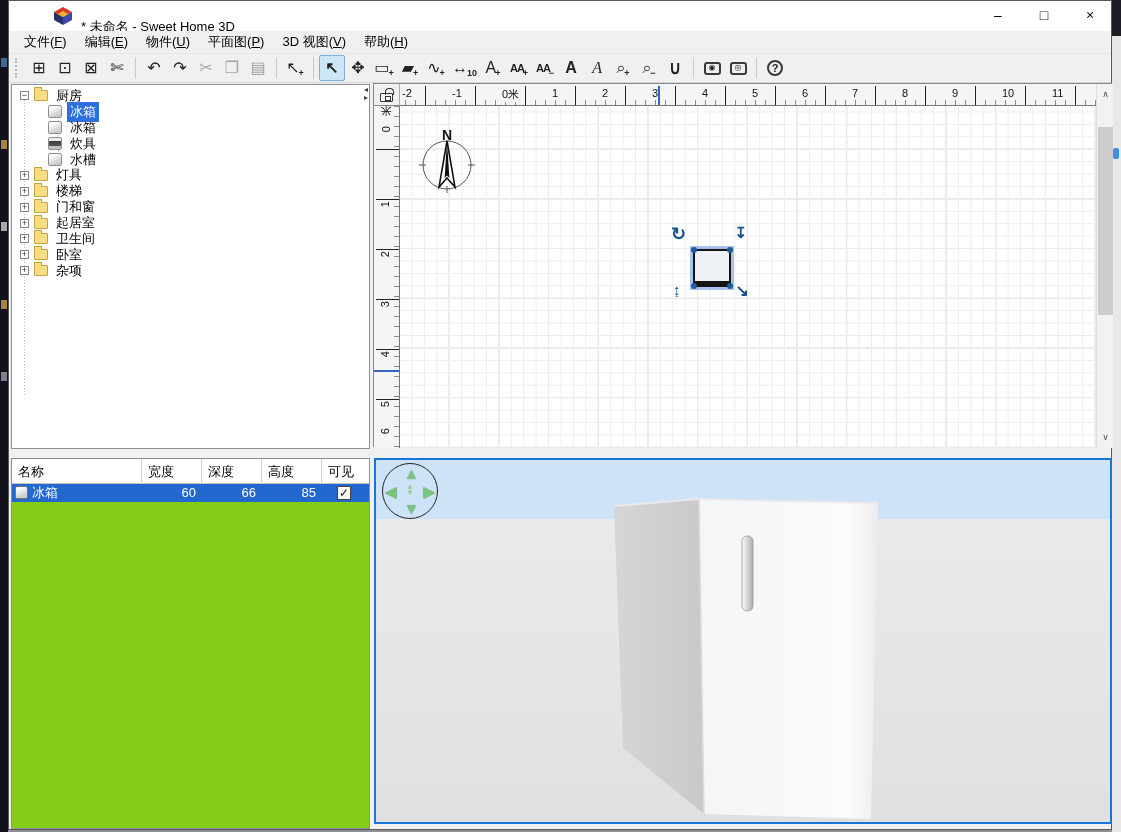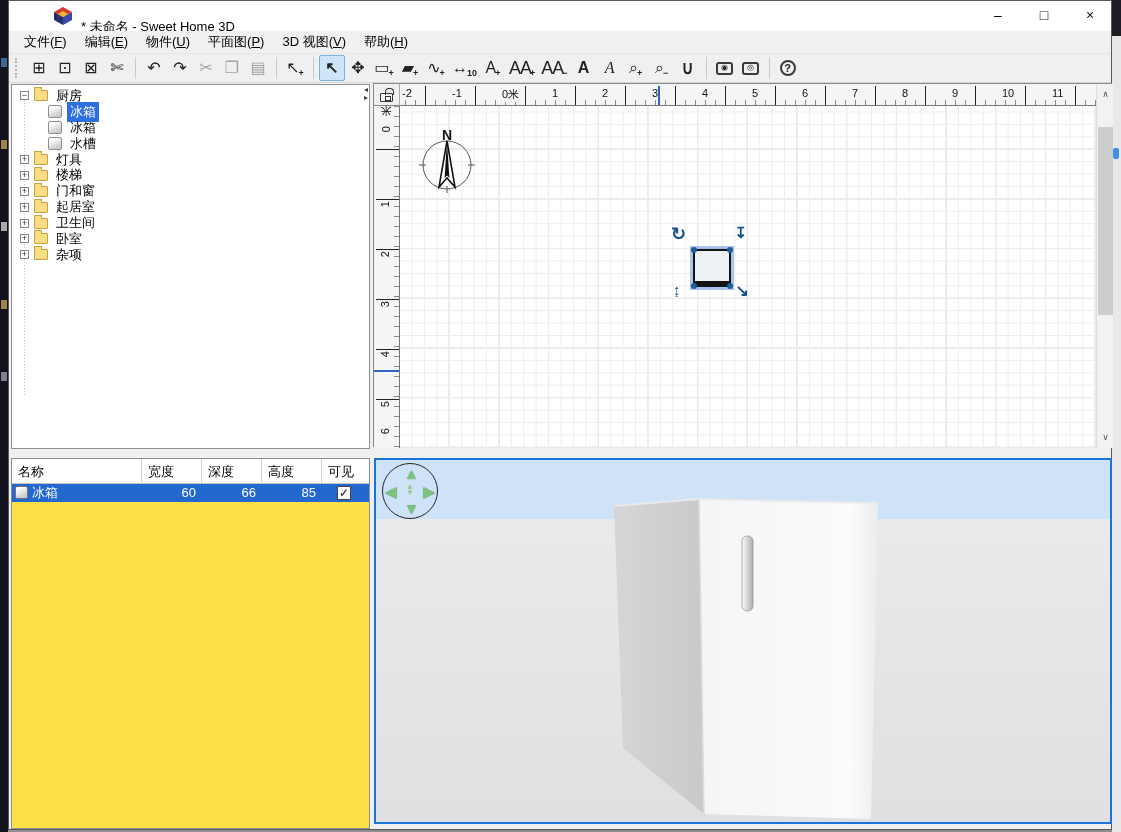--- a/index.html
+++ b/index.html
@@ -34,21 +34,21 @@
   .grip { width:6px; height:20px; border-left:2px dotted #b8b8b8; margin:0 5px 0 2px; }
   .tsep { width:1px; height:22px; background:#c9c9c9; margin:0 5px; }
   .tbtn { min-width:26px; height:26px; display:flex; align-items:center; justify-content:center; font-size:16px; color:#222; border:1px solid transparent; border-radius:2px; padding:0 2px; position:relative; }
   .tbtn .tg { line-height:1; }
   .tbtn.disabled { color:#a3a3a3; }
   .tbtn.selected { background:#cde6f7; border-color:#7ab0dd; }
   .tbtn .tb-badge { font-size:9px; font-weight:bold; position:relative; top:5px; margin-left:-1px; }
   .tbtn .tb-badge:empty { display:none; }
   .tbtn.bold .tg { font-weight:800; }
   .tbtn.italic .tg { font-style:italic; font-family:"Liberation Serif",serif; }
-  .tbtn.small2 .tg { font-size:18px; letter-spacing:-1px; }
+  .tbtn.small2 .tg { font-size:11px; letter-spacing:-1px;font-weight:bold; }
   .tbtn.cursor .tg { font-weight:800; }
   .tbtn.cam .tg { border:2px solid #3a3a3a; border-radius:3px; font-size:8px; width:17px; height:13px; display:flex; align-items:center; justify-content:center; }
   .tbtn.circ .tg { border:2px solid #3a3a3a; border-radius:50%; width:16px; height:16px; font-size:11px; font-weight:bold; display:flex; align-items:center; justify-content:center; }
   .tbtn.magnet .tg { font-weight:800; transform:scaleY(1.15); }
 
   
   #tree { left:2px; top:83px; width:359px; height:365px; background:#fff; border:1px solid #8a8f98; overflow:hidden; padding-top:3px; }
   .trow { height:15.9px; display:flex; align-items:center; font-size:13px; color:#000; position:relative; z-index:2; }
   .handle { width:9px; height:9px; border:1px solid #848484; background:#fff; font-size:9px; line-height:7px; text-align:center; margin-left:8px; margin-right:5px; color:#333; flex:none; }
   .folder { width:14px; height:11px; background:#f7dd84; border:1px solid #c9a23b; border-radius:1px; margin-right:5px; position:relative; flex:none; }
@@ -60,21 +60,21 @@
   .tlabel.selected { background:#2e6fe0; color:#fff; }
   .rail { position:absolute; width:1px; background-image:repeating-linear-gradient(to bottom,#b9b9b9 0 1px,transparent 1px 3px); z-index:1; }
 
   
   .split-tri { font-size:8px; color:#3a3a3a; line-height:8px; }
   #split-left { left:8px; top:449px; }
   #split-mid { left:371px; top:449px; }
   #vsplit { left:355px; top:85px; display:flex; flex-direction:column; }
 
   
-  #table { left:2px; top:457px; width:359px; height:371px; background:#fde047; border:1px solid #8a8f98; }
+  #table { left:2px; top:457px; width:359px; height:371px; background:#84cc16; border:1px solid #8a8f98; }
   #thead { position:absolute; left:0; top:0; width:100%; height:25px; background:#fff; border-bottom:1px solid #c4c4c4; font-size:13px; }
   .hcell { position:absolute; top:0; height:25px; line-height:25px; padding-left:6px; border-right:1px solid #d2d2d2; }
   #trow0 { position:absolute; left:0; top:25px; width:100%; height:18px; background:#2268cf; color:#fff; font-size:13px; }
   .cell { position:absolute; top:0; height:18px; line-height:18px; }
   .num { text-align:right; padding-right:6px; }
   #row-thumb { position:absolute; left:3px; top:2px; width:13px; height:13px; background:linear-gradient(155deg,#fdfdfd 20%,#c9ccd0 80%); border:1px solid #777; border-radius:2px; }
   #row-check { position:absolute; left:325px; top:2px; width:14px; height:14px; background:#fff; border:1px solid #444; text-align:center; line-height:13px; font-size:12px; color:#111; }
 
   
   #plan { left:364px; top:82px; width:739px; height:364px; background:#f0f0f0; border:1px solid #828790; }
@@ -271,20 +271,24 @@
         <span class="folder"></span>
         <span class="tlabel">厨房</span>
       </div>
     <div class="trow titem">
         <span class="thumb"></span>
         <span class="tlabel selected">冰箱</span>
       </div>
     <div class="trow titem">
         <span class="thumb"></span>
         <span class="tlabel">冰箱</span>
+      </div>
+    <div class="trow titem">
+        <span class="thumb cooker"></span>
+        <span class="tlabel">炊具</span>
       </div>
     <div class="trow titem">
         <span class="thumb"></span>
         <span class="tlabel">水槽</span>
       </div>
     <div class="trow">
         <span class="handle">+</span>
         <span class="folder"></span>
         <span class="tlabel">灯具</span>
       </div>

